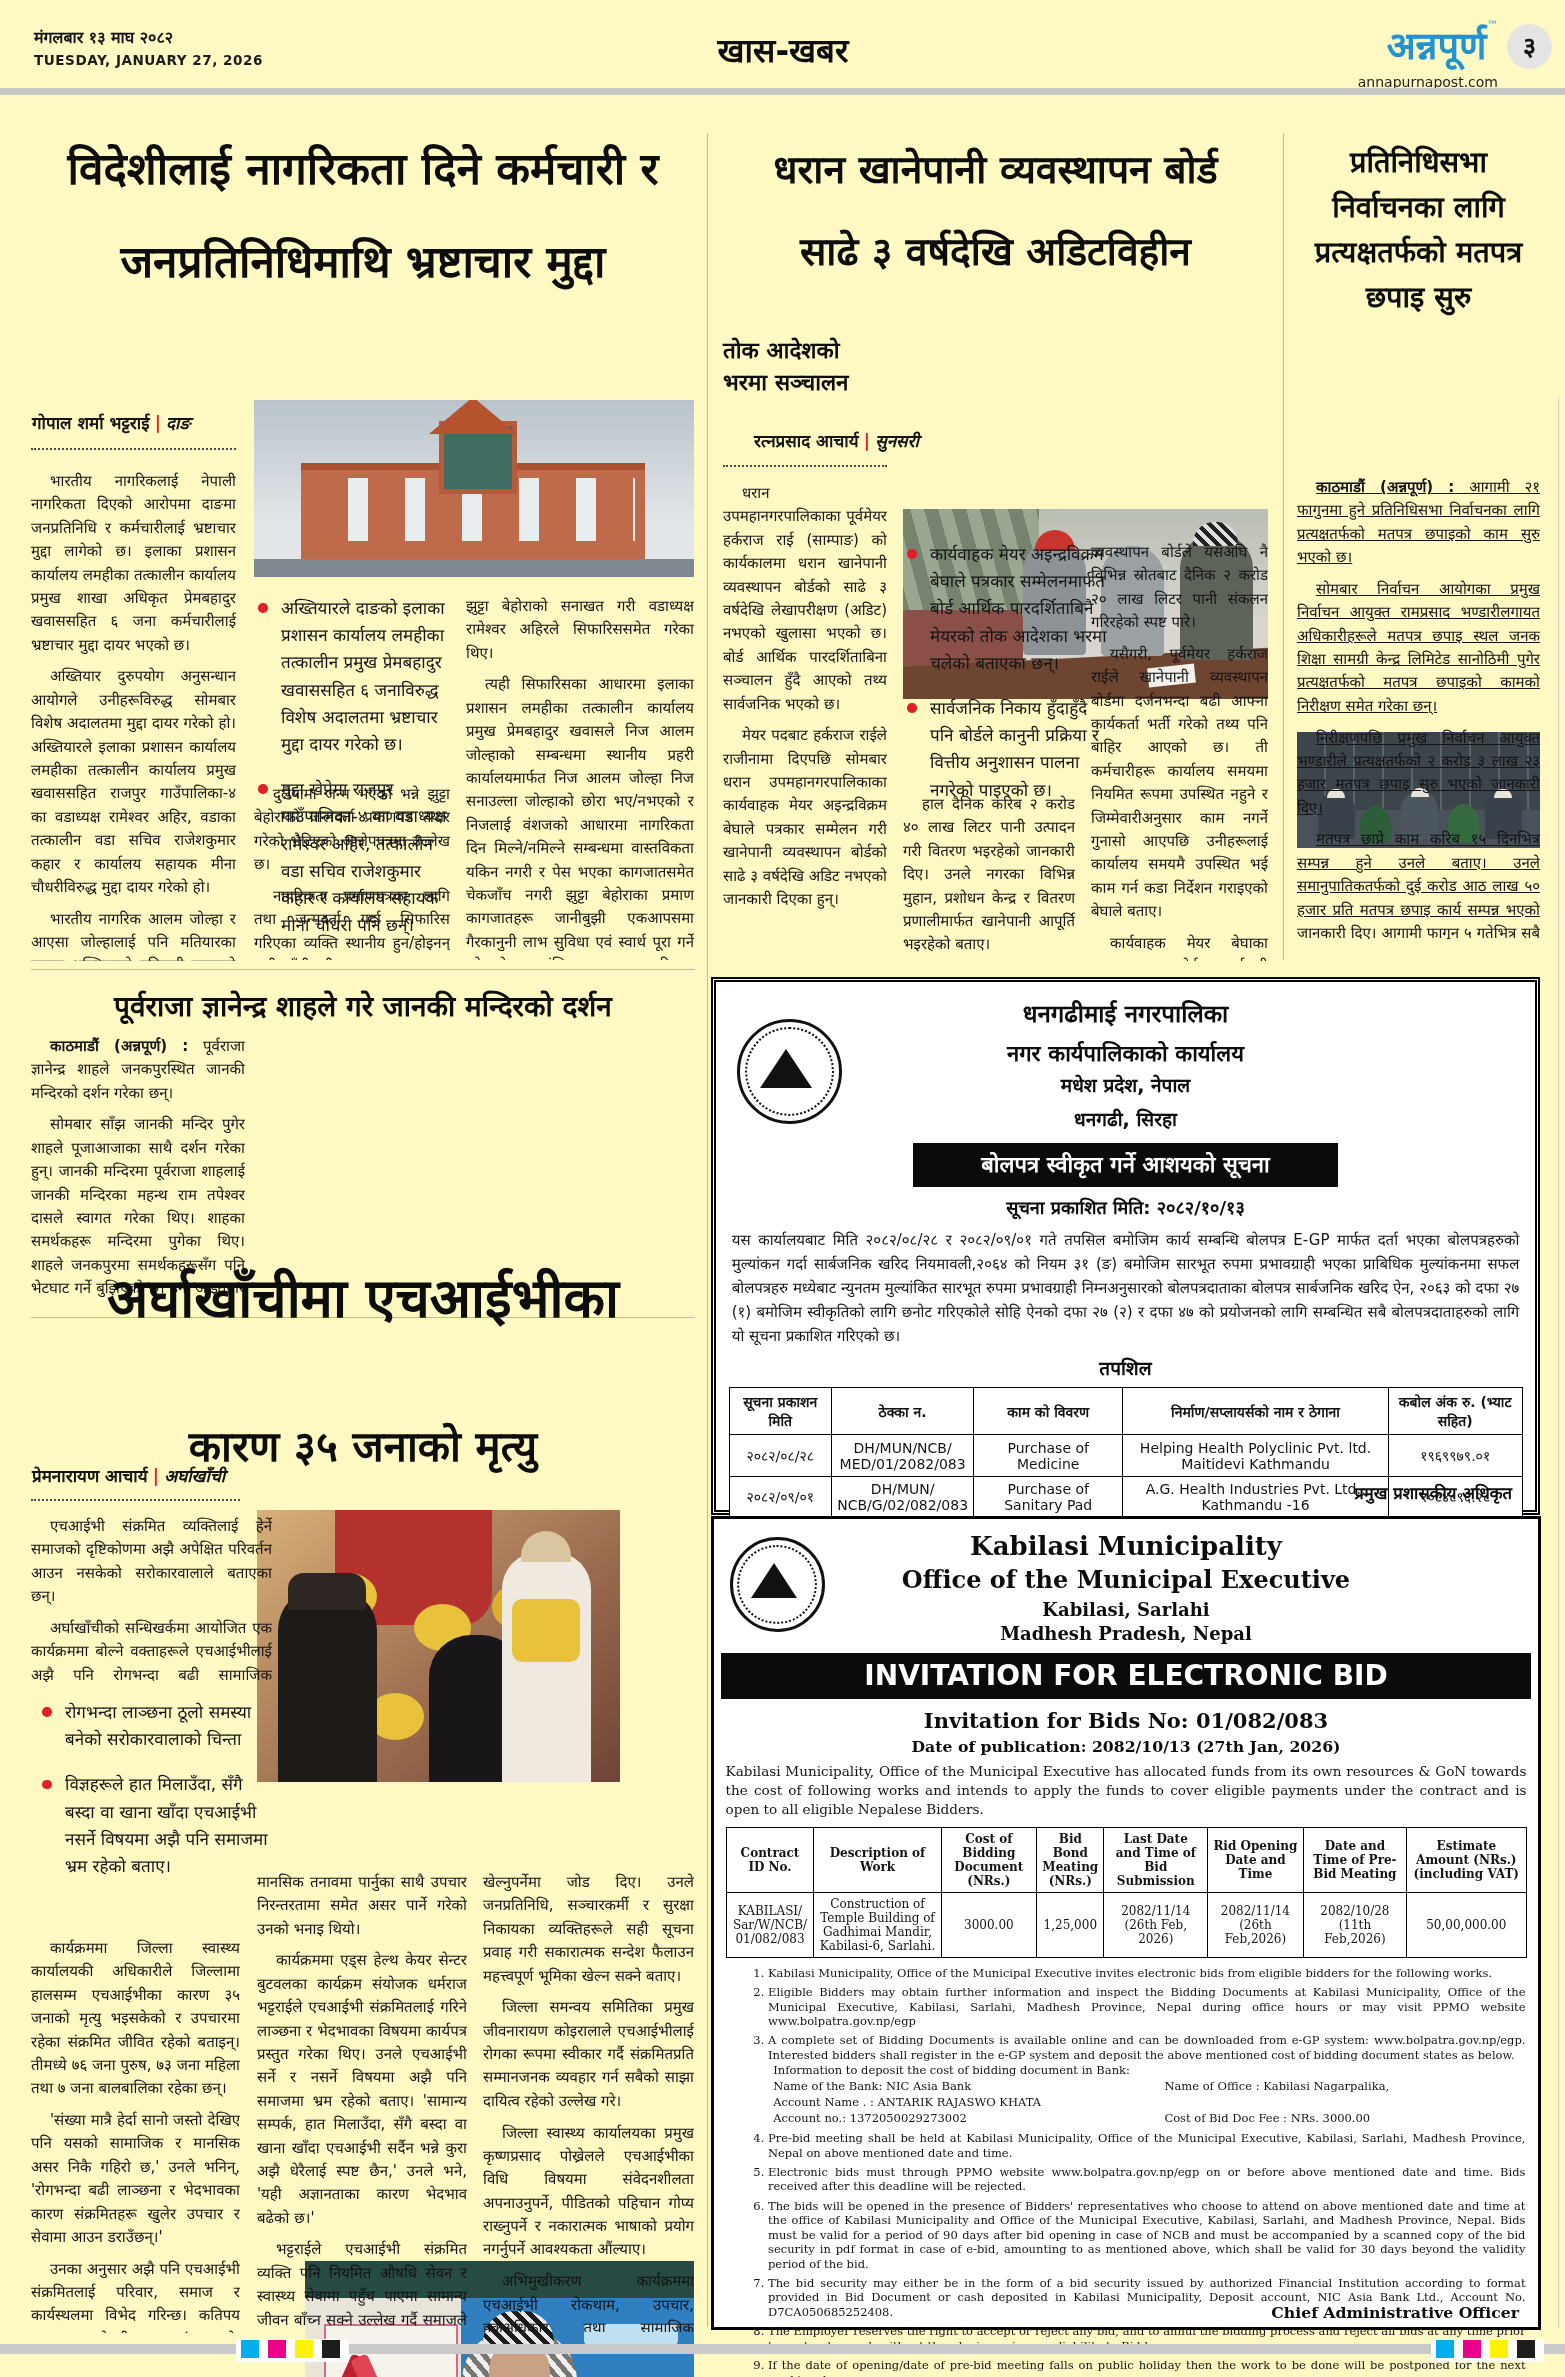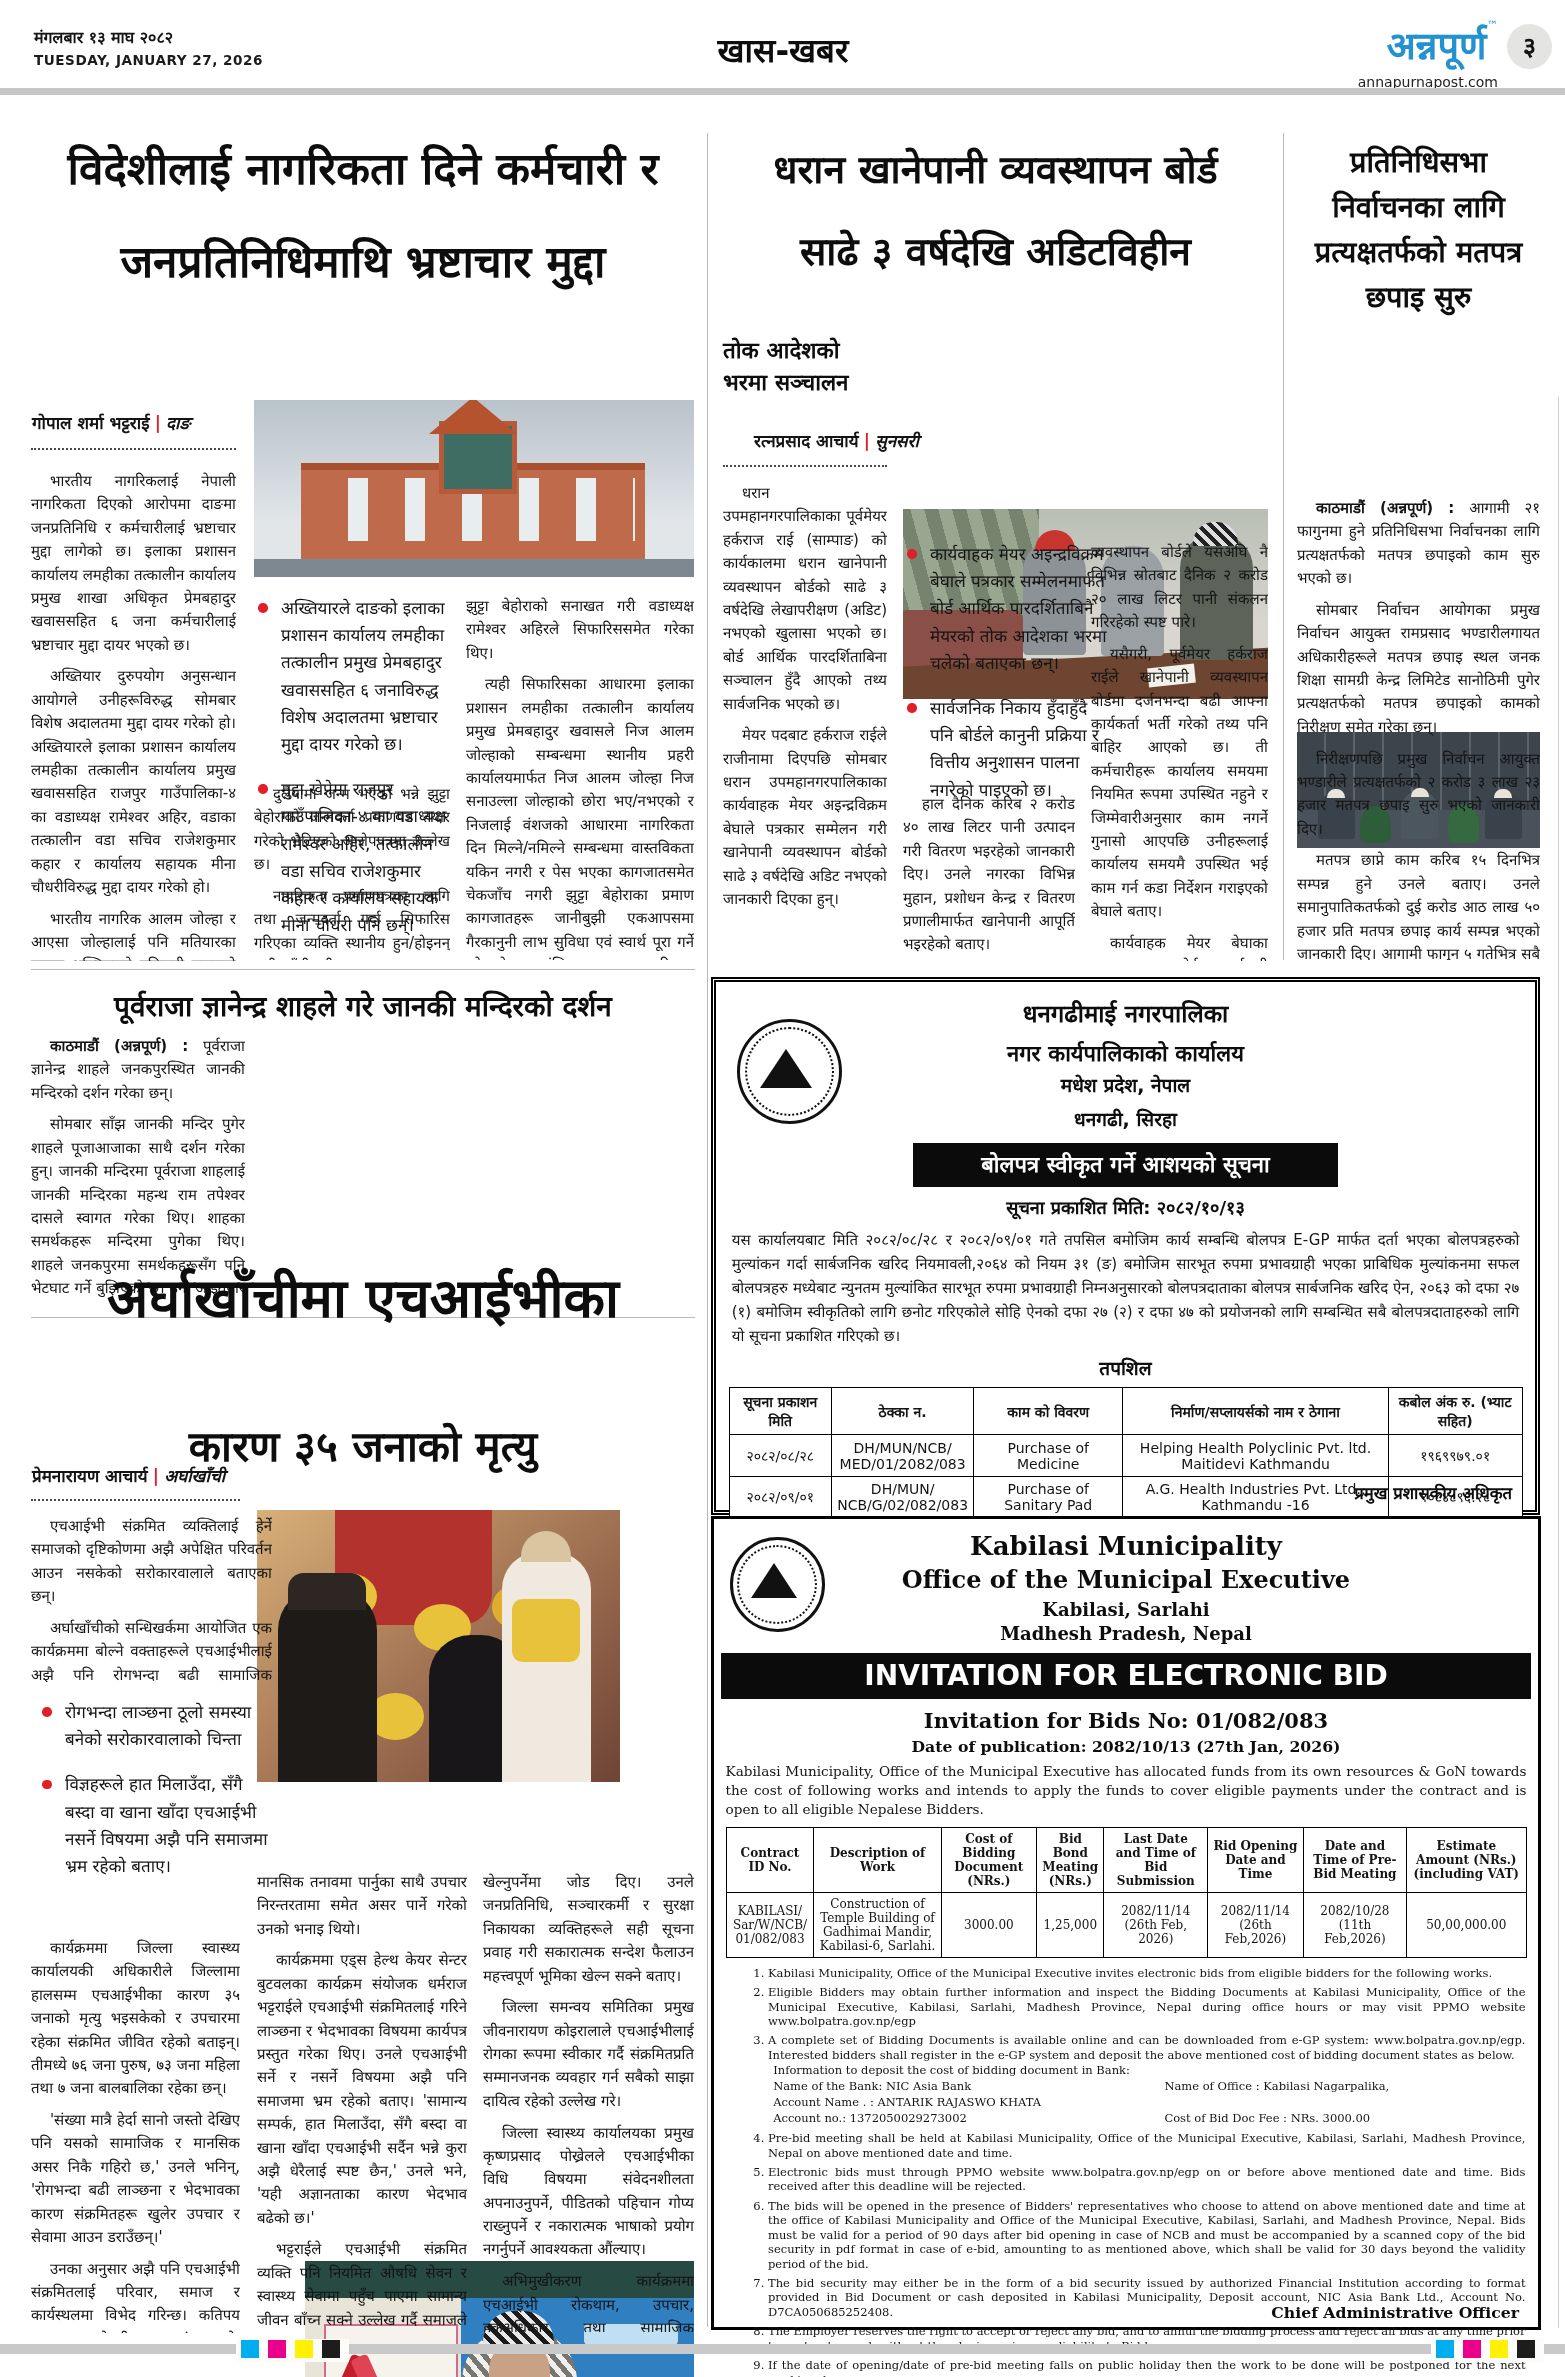--- a/index.html
+++ b/index.html
@@ -1,16 +1,16 @@
 <!DOCTYPE html>
 <html style="--brand: #2492d0; --accent: #e01f26; --barGray: #c9c9c9; --cyan: #00adee; --magenta: #eb008b; --yellow: #fff100; --black: #1d1d1b;font-size:8.3px"><head>
 <meta charset="utf-8">
 <style>
   html,body{margin:0;padding:0;background:#6f6f6f;}
-  #page{position:relative;width:1565px;height:2377px;background:#ffffff;
+  #page{position:relative;width:1565px;height:2377px;background:#fef9c3;
         font-family:"DejaVu Sans","Liberation Sans",sans-serif;color:#141414;overflow:hidden;}
   .abs{position:absolute;}
   .ctr{text-align:center;}
   .hl{font-weight:bold;color:#0d0d0d;}
   .p{font-size:15px;line-height:1.56;text-align:justify;margin:0 0 8.3px 0;text-indent:19px;}
   .p.nolead{text-indent:0;}
   .lead{font-weight:bold;}
   .colbox{overflow:hidden;}
   .byline{font-size:17px;font-weight:bold;white-space:nowrap;}
   .byline .sep{color:var(--accent);font-weight:bold;padding:0 5.2px;}
@@ -155,21 +155,21 @@
     <div style="position:absolute;left:0;top:0;width:100%;height:78px;background:repeating-linear-gradient(90deg,#3c444c 0 27px,#5b646d 27px 29px),repeating-linear-gradient(#3c444c 0 18px,#59626a 18px 20px);"></div>
     <div style="position:absolute;left:21px;bottom:9.4px;width:37px;height:47px;background:#39424a;border-radius:18px 18px 3.1px 3.1px;"></div>
     <div style="position:absolute;left:104px;bottom:9.4px;width:37px;height:48px;background:#4b565f;border-radius:18px 18px 3.1px 3.1px;"></div>
     <div style="position:absolute;left:188px;bottom:9.4px;width:37px;height:47px;background:#39424a;border-radius:18px 18px 3.1px 3.1px;"></div>
     <div style="position:absolute;left:30px;bottom:50px;width:18px;height:9.4px;background:#e9e4da;border-radius:8.3px 8.3px 0 0;"></div>
     <div style="position:absolute;left:114px;bottom:51px;width:18px;height:9.4px;background:#e9e4da;border-radius:8.3px 8.3px 0 0;"></div>
     <div style="position:absolute;left:197px;bottom:50px;width:18px;height:9.4px;background:#e9e4da;border-radius:8.3px 8.3px 0 0;"></div>
     <div style="position:absolute;left:63px;bottom:5.2px;width:31px;height:37px;background:#2e5d3a;border-radius:50% 50% 20% 20%;"></div>
     <div style="position:absolute;left:151px;bottom:5.2px;width:31px;height:39px;background:#35693f;border-radius:50% 50% 20% 20%;"></div>
   </div>
-  <div class="abs colbox" style="left:1297px;top:497px;width:243px;height:463px;">
+  <div class="abs colbox" style="left:1297px;top:476px;width:243px;height:463px;text-decoration:underline;">
     <p class="p"><span class="lead">काठमाडौं (अन्नपूर्ण) :</span> <span>आगामी २१ फागुनमा हुने प्रतिनिधिसभा निर्वाचनका लागि प्रत्यक्षतर्फको मतपत्र छपाइको काम सुरु भएको छ।</span></p>
     <p class="p">सोमबार निर्वाचन आयोगका प्रमुख निर्वाचन आयुक्त रामप्रसाद भण्डारीलगायत अधिकारीहरूले मतपत्र छपाइ स्थल जनक शिक्षा सामग्री केन्द्र लिमिटेड सानोठिमी पुगेर प्रत्यक्षतर्फको मतपत्र छपाइको कामको निरीक्षण समेत गरेका छन्।</p>
     <p class="p">निरीक्षणपछि प्रमुख निर्वाचन आयुक्त भण्डारीले प्रत्यक्षतर्फको २ करोड ३ लाख २३ हजार मतपत्र छपाइ सुरु भएको जानकारी दिए।</p>
     <p class="p">मतपत्र छाप्ने काम करिब १५ दिनभित्र सम्पन्न हुने उनले बताए। उनले समानुपातिकतर्फको दुई करोड आठ लाख ५० हजार प्रति मतपत्र छपाइ कार्य सम्पन्न भएको जानकारी दिए। आगामी फागुन ५ गतेभित्र सबै निर्वाचन क्षेत्रमा मतपत्र पठाइसक्ने योजना रहेको भण्डारीको भनाइ छ।</p>
 
   </div>
 
   <div class="abs ctr hl" style="left:31px;top:986px;width:664px;font-size:28px;">पूर्वराजा ज्ञानेन्द्र शाहले गरे जानकी मन्दिरको दर्शन</div>
   <div class="abs colbox" style="left:31px;top:1035px;width:214px;height:264px;">
     <p class="p"><span class="lead">काठमाडौं (अन्नपूर्ण) :</span> <span>पूर्वराजा ज्ञानेन्द्र शाहले जनकपुरस्थित जानकी मन्दिरको दर्शन गरेका छन्।</span></p>

